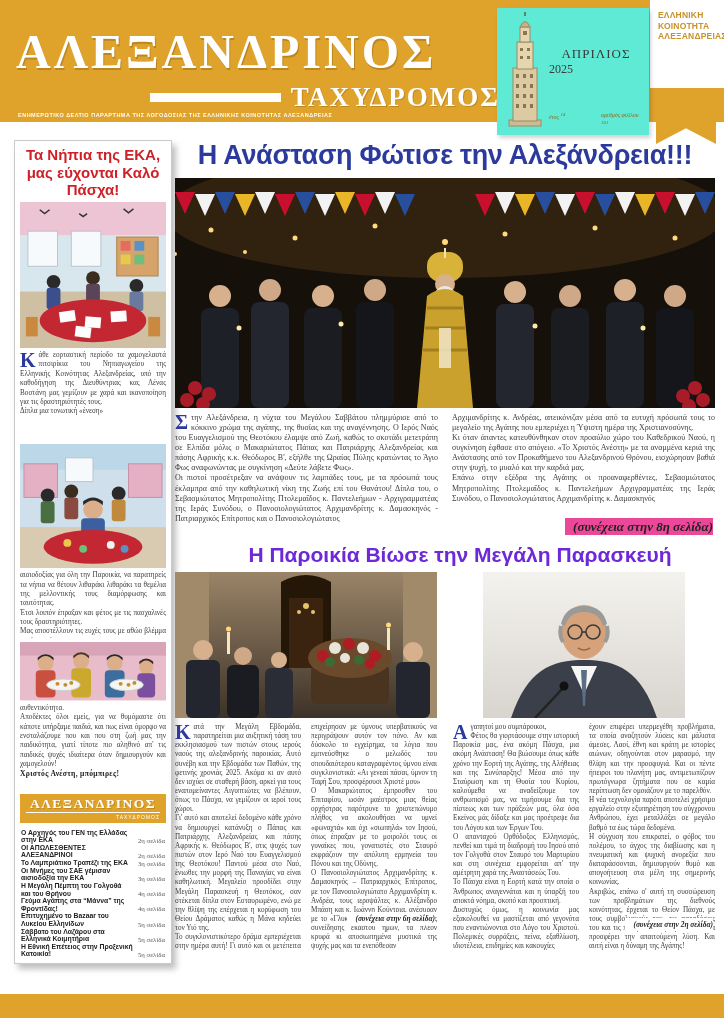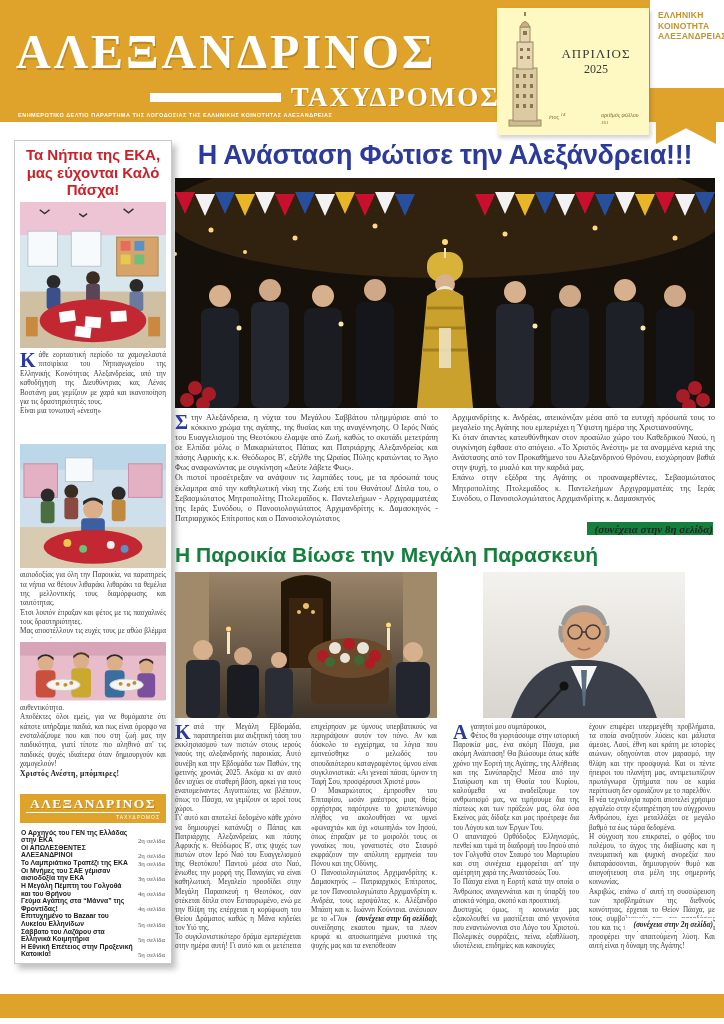--- a/index.html
+++ b/index.html
@@ -10,26 +10,26 @@
   .mast { position:absolute; left:0; top:0; width:724px; height:122px; background:#DFA32C; }
   .mast-title { position:absolute; left:16px; top:24px; font-family:"Liberation Serif",serif; font-weight:bold;
                 font-size:48px; color:#fff; letter-spacing:3px; text-shadow:1px 2px 0 rgba(120,80,10,.35); }
   .mast-subrow { position:absolute; left:150px; top:82px; width:350px; display:flex; align-items:center; gap:10px; }
   .mast-bar { flex:1; height:9px; background:#fff; }
   .mast-subtitle { font-family:"Liberation Serif",serif; font-weight:bold; font-size:27px; color:#fff;
                    letter-spacing:2px; text-shadow:1px 1px 0 rgba(120,80,10,.3); }
   .mast-tagline { position:absolute; left:18px; bottom:4px; font-family:"Liberation Sans",sans-serif;
                   font-weight:bold; font-size:5.5px; color:#fff; letter-spacing:.5px; opacity:.95; }
 
-  .date-box { position:absolute; left:497px; top:8px; width:152px; height:127px; background:#fef9c3;
+  .date-box { position:absolute; left:497px; top:8px; width:152px; height:127px; background:#5eead4;
               box-shadow:2px 3px 4px rgba(0,0,0,.18); z-index:3; }
   .lh { position:absolute; left:6px; top:4px; width:44px; height:118px; }
   .date-month { position:absolute; left:52px; top:38px; width:94px; text-align:center;
                 font-size:13px; letter-spacing:1px; color:#3a3a3a; font-family:"Liberation Serif",serif; }
-  .date-year  { position:absolute; left:52px; top:54px; width:94px; text-align:center;
+  .date-year  { position:absolute; left:52px; top:54px; width:94px; text-align:left;
                 font-size:12px; color:#3a3a3a; }
   .issue-meta { position:absolute; left:52px; right:4px; bottom:6px; display:flex; justify-content:space-between;
                 font-size:6px; font-style:italic; color:#8a6d1f; line-height:1.25; }
   .issue-meta .im-num { font-size:5px; vertical-align:super; color:#8a6d1f; }
   .im-right { text-align:left; width:44px; }
 
   .corner { position:absolute; right:0; top:0; width:74px; height:88px; background:#fff; z-index:2;
             padding:10px 4px 0 8px; font-family:"Liberation Sans",sans-serif; font-weight:bold;
             font-size:8.5px; line-height:1.25; color:#C8922A; letter-spacing:.2px; }
   .ribbon { position:absolute; right:8px; top:88px; width:60px; height:56px; background:#DFA32C; z-index:2;
@@ -61,25 +61,25 @@
   .toc-item .p { font-size:6.8px; color:#555; white-space:nowrap; }
 
   
   .main { position:absolute; left:175px; top:140px; width:540px; }
   .headline1 { font-family:"Liberation Sans",sans-serif; font-weight:bold; font-size:27px; color:#2B3A9C;
                text-align:center; letter-spacing:-.3px; margin-bottom:7px; }
   .main-photo { width:540px; height:230px; overflow:hidden; }
   .main-photo svg, .photo2 svg, .photo3 svg { display:block; width:100%; height:100%; }
   .story1 { position:relative; display:flex; gap:14px; height:122px; overflow:hidden; margin-top:5px; }
   .col { flex:1; font-size:8px; line-height:1.26; color:#3c3c3c; text-align:justify; white-space:pre-line; }
-  .cont { position:absolute; right:2px; bottom:0; background:#15803d; padding:1px 0 0 8px;
-          font-weight:bold; font-style:italic; font-size:11px; color:#222; }
+  .cont { position:absolute; right:2px; bottom:0; background:#ec4899; padding:1px 0 0 8px;
+          font-weight:bold; font-style:italic; font-size:13px; color:#222; }
   .headrow { display:flex; gap:16px; margin-top:9px; }
   .headline2 { flex:1; font-family:"Liberation Sans",sans-serif; font-weight:bold; font-size:21px;
-               color:#15803d; line-height:1.05; }
+               color:#6d28d9; text-align:center; line-height:1.05;margin-left:30px; }
   .headline3 { flex:1; font-family:"Liberation Sans",sans-serif; font-weight:bold; font-size:16px;
                color:#2B3A9C; text-align:center; line-height:1.2; padding-top:3px; }
   .photorow { display:flex; gap:16px; margin-top:6px; height:146px; }
   .photo2 { flex:1; overflow:hidden; }
   .photo3wrap { flex:1; display:flex; justify-content:center; }
   .photo3 { width:202px; height:146px; overflow:hidden; }
   .storyrow { display:flex; gap:16px; margin-top:5px; height:228px; }
   .substory { position:relative; flex:1; display:flex; gap:10px; overflow:hidden; }
   .scol { flex:1; font-size:7.2px; line-height:1.27; color:#3c3c3c; text-align:justify; white-space:pre-line; }
   .cont2 { position:absolute; right:2px; bottom:26px; background:#fff; padding:2px 0 2px 8px;
@@ -172,21 +172,21 @@
         <rect x="40" y="112" width="16" height="11" fill="#fdfdfd" transform="rotate(-8 48 117)"></rect>
         <rect x="66" y="118" width="16" height="11" fill="#fdfdfd" transform="rotate(5 74 123)"></rect>
         <rect x="92" y="112" width="16" height="11" fill="#fdfdfd" transform="rotate(-4 100 117)"></rect>
         <rect x="56" y="128" width="16" height="11" fill="#fdfdfd" transform="rotate(7 64 133)"></rect>
         <rect x="6" y="118" width="12" height="20" fill="#c9893f"></rect>
           <rect x="130" y="118" width="12" height="20" fill="#c9893f"></rect>
       </svg>
     </div>
 
     <div class="sb-text sb-p1"><span class="dc">Κ</span><span>άθε εορταστική περίοδο τα χαμογελαστά πιτσιρίκια του Νηπιαγωγείου της Ελληνικής Κοινότητας Αλεξανδρείας, υπό την καθοδήγηση της Διευθύντριας κας Λένας Βοστάνη μας γεμίζουν με χαρά και ικανοποίηση για τις δραστηριότητές τους.
-Είναι μια τονωτική «ένεση»</span></div>
+Δίπλα μια τονωτική «ένεση»</span></div>
 
     <div class="sb-photo ph2">
       <svg viewBox="0 0 148 126" preserveAspectRatio="none">
         <rect width="148" height="126" fill="#cfe0ec"></rect>
         <rect width="148" height="26" fill="#bcd7e8"></rect>
         <rect x="4" y="20" width="34" height="34" fill="#e3b0c4" stroke="#c890a8"></rect>
         <rect x="110" y="20" width="34" height="34" fill="#e3b0c4" stroke="#c890a8"></rect>
         <rect x="46" y="14" width="28" height="24" fill="#f6fafc" stroke="#b9c4cc"></rect>
         <rect y="84" width="148" height="42" fill="#d8cbb2"></rect>
         <circle cx="28" cy="52" r="7" fill="#2a2a2a"></circle>

